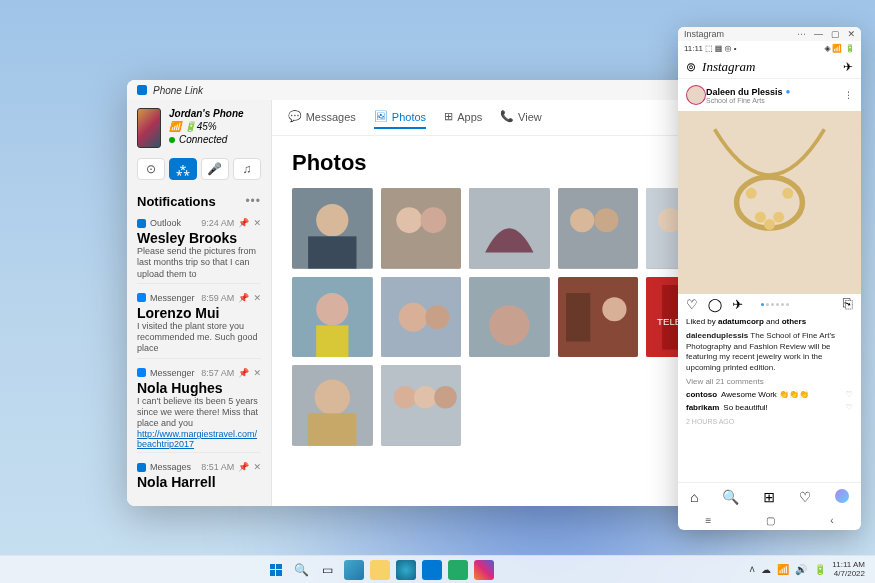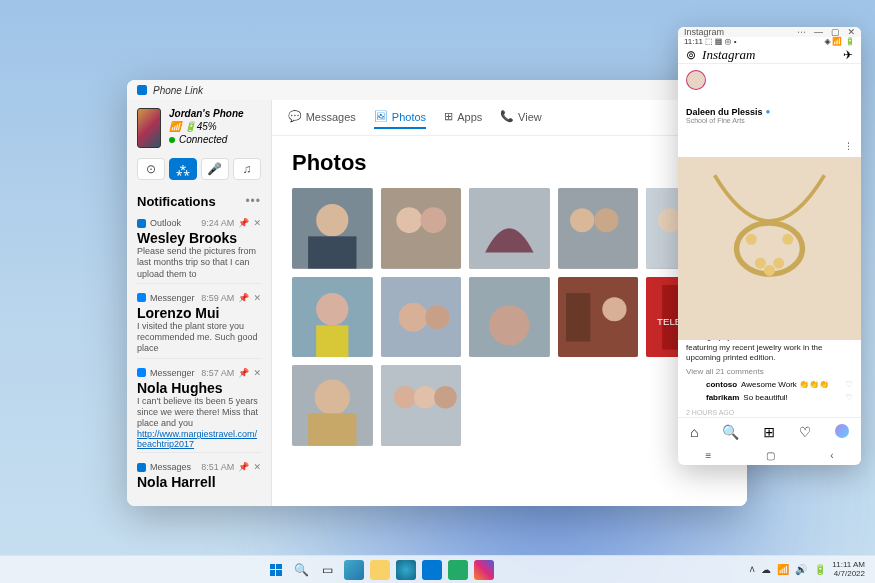--- a/index.html
+++ b/index.html
@@ -39,49 +39,49 @@
 .pl-tab { display:flex; align-items:center; gap:4px; padding:4px 0; cursor:pointer; border-bottom:2px solid transparent; }
 .pl-tab.active { border-bottom-color:#0078d4; color:#0078d4; }
 .tab-icon { font-size:11px; }
 .photos-area { padding:14px 20px; overflow:hidden; }
 .photos-title { font-size:22px; font-weight:600; margin-bottom:6px; }
 .photos-sub { font-size:10px; color:#666; }
 .photos-sub .refresh { color:#0067c0; margin-left:12px; cursor:pointer; }
 .photo-grid { display:grid; grid-template-columns:repeat(5,1fr); gap:8px; margin-top:12px; }
 .photo { aspect-ratio:1/1; border-radius:2px; background:#bbb; overflow:hidden; cursor:pointer; }
 .photo svg { width:100%; height:100%; }
-.instagram-window { position:absolute; left:678px; top:27px; width:183px; height:438px; background:#fff; border-radius:6px; box-shadow:0 8px 30px rgba(0,0,0,0.25); display:flex; flex-direction:column; overflow:hidden; font-size:9px; }
+.instagram-window { position:absolute; left:678px; top:27px; width:183px; height:503px; background:#fff; border-radius:6px; box-shadow:0 8px 30px rgba(0,0,0,0.25); display:flex; flex-direction:column; overflow:hidden; font-size:9px; }
 .ig-titlebar { height:14px; display:flex; align-items:center; padding:0 6px; background:#f6f6f6; color:#555; font-size:9px; }
 .ig-title-controls { margin-left:auto; display:flex; gap:8px; color:#555; }
 .ig-title-controls span { cursor:pointer; line-height:1; }
 .ig-statusbar { height:14px; display:flex; align-items:center; padding:0 6px; font-size:8px; color:#333; justify-content:space-between; }
 .ig-header { height:24px; display:flex; align-items:center; padding:0 8px; border-bottom:1px solid #eee; gap:6px; }
 .ig-cam { font-size:12px; }
 .ig-logo { font-family: cursive; font-size:13px; font-style:italic; }
 .ig-send { margin-left:auto; font-size:12px; }
-.ig-post-head { display:flex; padding:6px 8px; gap:17px;flex-direction:column; }
+.ig-post-head { display:flex; align-items:center; padding:6px 8px; gap:0; }
 .ig-avatar { width:20px; height:20px; border-radius:50%; background:radial-gradient(circle,#fb0,#d33,#93c); padding:1px; }
 .ig-avatar-inner { width:100%; height:100%; border-radius:50%; background:#e8d5c5; }
 .ig-user-name { font-weight:600; font-size:9px; display:flex; align-items:center; gap:3px;}
 .ig-verified { color:#3897f0; font-size:8px; }
 .ig-sub { font-size:7px; color:#888; }
 .ig-more { margin-left:auto; cursor:pointer; color:#333; }
 .ig-image { width:100%; height:180px; background:linear-gradient(135deg,#e8dcc8,#d4bfa0); position:relative; }
 .ig-necklace { position:absolute; inset:0; }
 .ig-actions { display:flex; align-items:center; padding:5px 8px; gap:10px; font-size:13px; }
 .ig-actions .bookmark { margin-left:auto; }
 .ig-dots { display:flex; gap:2px; margin-left:8px; }
 .ig-dot{ width:3px; height:3px; border-radius:50%; background:#ccc; }
 .ig-dot.active{ background:#3897f0; }
 .ig-meta { padding:0 8px; font-size:8px; line-height:1.35; }
 .ig-liked { margin-bottom:3px; }
 .ig-caption { color:#222; }
 .ig-caption b { font-weight:600; }
 .ig-view-comments { color:#888; margin-top:3px; cursor:pointer;}
-.ig-comment { margin-top:2px; display:flex; gap:4px; align-items:center;margin-left:20px;}
+.ig-comment { margin-top:2px; display:flex; gap:4px; align-items:center;}
 .ig-comment .heart { margin-left:auto; color:#bbb; font-size:8px; cursor:pointer;}
 .ig-time { color:#bbb; font-size:7px; margin-top:4px; }
 .ig-bottom-nav { margin-top:auto; border-top:1px solid #eee; display:flex; justify-content:space-around; padding:6px 0; font-size:14px; }
 .ig-bottom-nav span { cursor:pointer; }
 .ig-bottom-nav .nav-avatar { width:14px; height:14px; border-radius:50%; background:linear-gradient(135deg,#a8e,#6cf); }
 .ig-android-nav { display:flex; justify-content:space-around; padding:4px 0; font-size:10px; color:#555; }
 .taskbar { position:absolute; left:0; bottom:0; width:100%; height:28px; background:rgba(240,244,250,0.85); backdrop-filter:blur(10px); display:flex; align-items:center; padding:0 10px; border-top:1px solid rgba(0,0,0,0.05);}
 .taskbar-center { margin:0 auto; display:flex; gap:6px; align-items:center; }
 .tb-icon { width:20px; height:20px; border-radius:3px; display:flex; align-items:center; justify-content:center; font-size:12px; cursor:pointer; }
 .win-logo { display:grid; grid-template-columns:1fr 1fr; grid-template-rows:1fr 1fr; gap:1px; width:12px; height:12px;}

